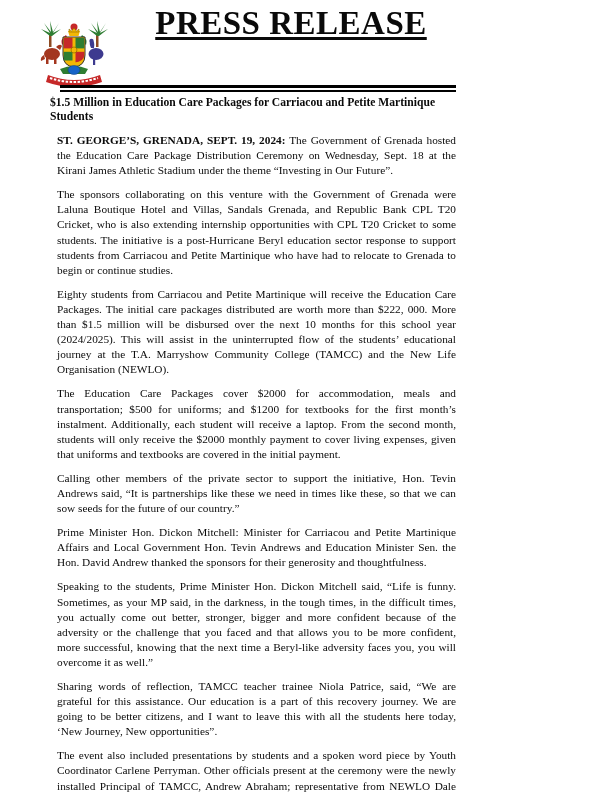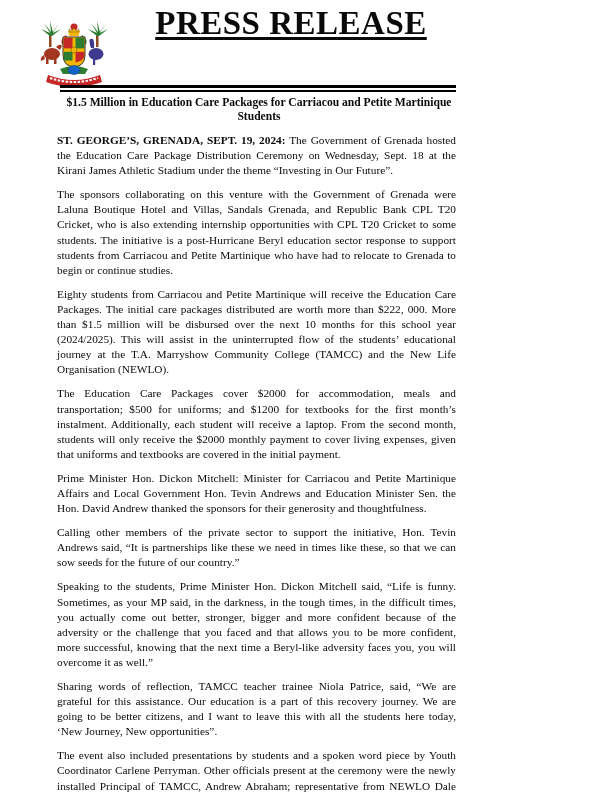--- a/index.html
+++ b/index.html
@@ -16,21 +16,21 @@
     line-height:1.1;
   }
   .org { font-size:11px; font-weight:bold; margin-top:2px; letter-spacing:0.2px; }
   .contact { font-size:11.5px; font-weight:bold; margin-top:1px; }
   .rules { position:absolute; left:60px; right:56px; top:85px; }
   .rule-top { height:3px; background:#000; }
   .rule-gap { height:2px; background:transparent; }
   .rule-bottom { height:2px; background:#000; }
   .headline {
     position:absolute; left:50px; right:44px; top:96px;
-    text-align:center; font-weight:bold; font-size:11.6px; line-height:14px;
+    font-weight:bold; font-size:11.6px; line-height:14px;
   }
   .body-text {
     position:absolute; left:57px; right:56px; top:133px;
     font-size:11.3px; line-height:15.1px; text-align:justify;
   }
   .para { margin-bottom:9px; }
   .para b { font-weight:bold; }
   .end-mark { text-align:center; font-weight:bold; font-size:11.3px; }
 </style>
 </head>
@@ -105,23 +105,23 @@
   <div class="body-text">
     <p class="para"><b>ST. GEORGE’S, GRENADA, SEPT. 19, 2024:</b><span> The Government of Grenada hosted the Education Care Package Distribution Ceremony on Wednesday, Sept. 18 at the Kirani James Athletic Stadium under the theme “Investing in Our Future”.</span></p>
     <div>
 
         <p class="para">The sponsors collaborating on this venture with the Government of Grenada were Laluna Boutique Hotel and Villas, Sandals Grenada, and Republic Bank CPL T20 Cricket, who is also extending internship opportunities with CPL T20 Cricket to some students. The initiative is a post-Hurricane Beryl education sector response to support students from Carriacou and Petite Martinique who have had to relocate to Grenada to begin or continue studies.</p>
 
         <p class="para">Eighty students from Carriacou and Petite Martinique will receive the Education Care Packages. The initial care packages distributed are worth more than $222, 000. More than $1.5 million will be disbursed over the next 10 months for this school year (2024/2025). This will assist in the uninterrupted flow of the students’ educational journey at the T.A. Marryshow Community College (TAMCC) and the New Life Organisation (NEWLO).</p>
 
         <p class="para">The Education Care Packages cover $2000 for accommodation, meals and transportation; $500 for uniforms; and $1200 for textbooks for the first month’s instalment. Additionally, each student will receive a laptop. From the second month, students will only receive the $2000 monthly payment to cover living expenses, given that uniforms and textbooks are covered in the initial payment.</p>
 
+        <p class="para">Calling other members of the private sector to support the initiative, Hon. Tevin Andrews said, “It is partnerships like these we need in times like these, so that we can sow seeds for the future of our country.”</p>
+
         <p class="para">Prime Minister Hon. Dickon Mitchell: Minister for Carriacou and Petite Martinique Affairs and Local Government Hon. Tevin Andrews and Education Minister Sen. the Hon. David Andrew thanked the sponsors for their generosity and thoughtfulness.</p>
-
-        <p class="para">Calling other members of the private sector to support the initiative, Hon. Tevin Andrews said, “It is partnerships like these we need in times like these, so that we can sow seeds for the future of our country.”</p>
 
         <p class="para">Speaking to the students, Prime Minister Hon. Dickon Mitchell said, “Life is funny. Sometimes, as your MP said, in the darkness, in the tough times, in the difficult times, you actually come out better, stronger, bigger and more confident because of the adversity or the challenge that you faced and that allows you to be more confident, more successful, knowing that the next time a Beryl-like adversity faces you, you will overcome it as well.”</p>
 
         <p class="para">Sharing words of reflection, TAMCC teacher trainee Niola Patrice, said, “We are grateful for this assistance. Our education is a part of this recovery journey. We are going to be better citizens, and I want to leave this with all the students here today, ‘New Journey, New opportunities”.</p>
 
         <p class="para">The event also included presentations by students and a spoken word piece by Youth Coordinator Carlene Perryman. Other officials present at the ceremony were the newly installed Principal of TAMCC, Andrew Abraham; representative from NEWLO Dale Neptune; and representatives of the sponsor organisations, who were presented with tokens of appreciation by the Prime Minister.</p>
       </div>
     <div class="end-mark">###</div>
   </div>
 

